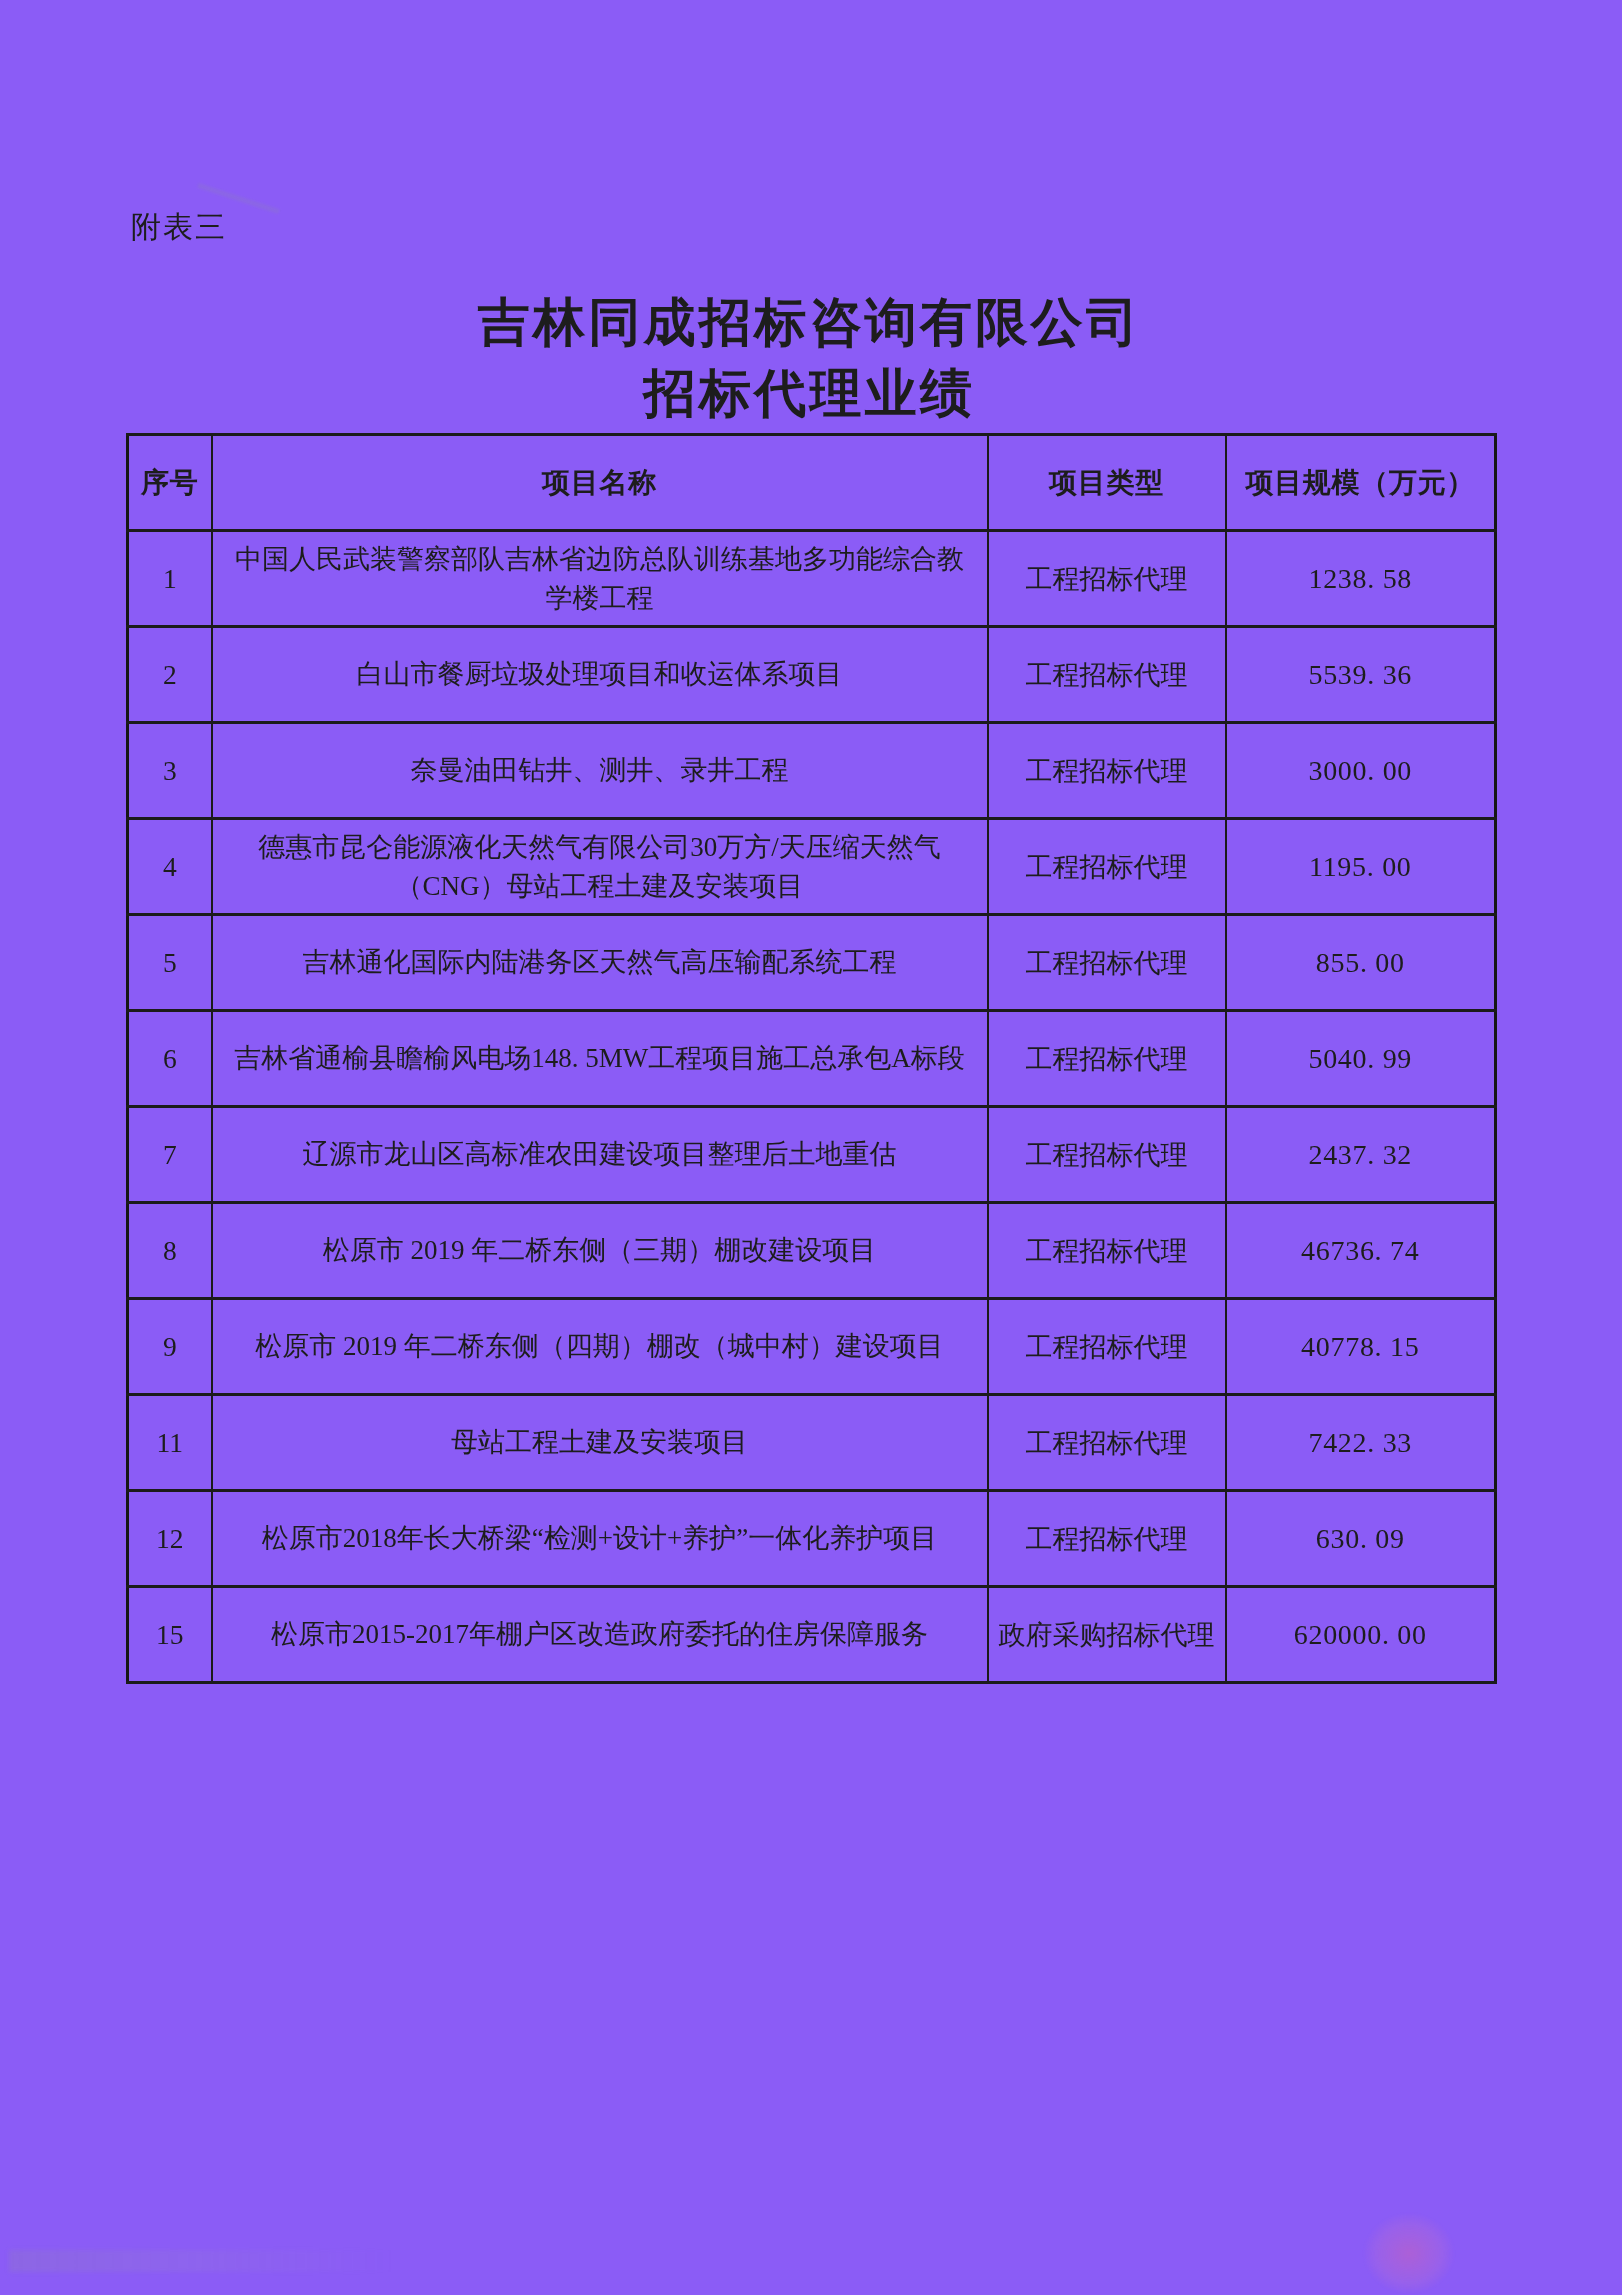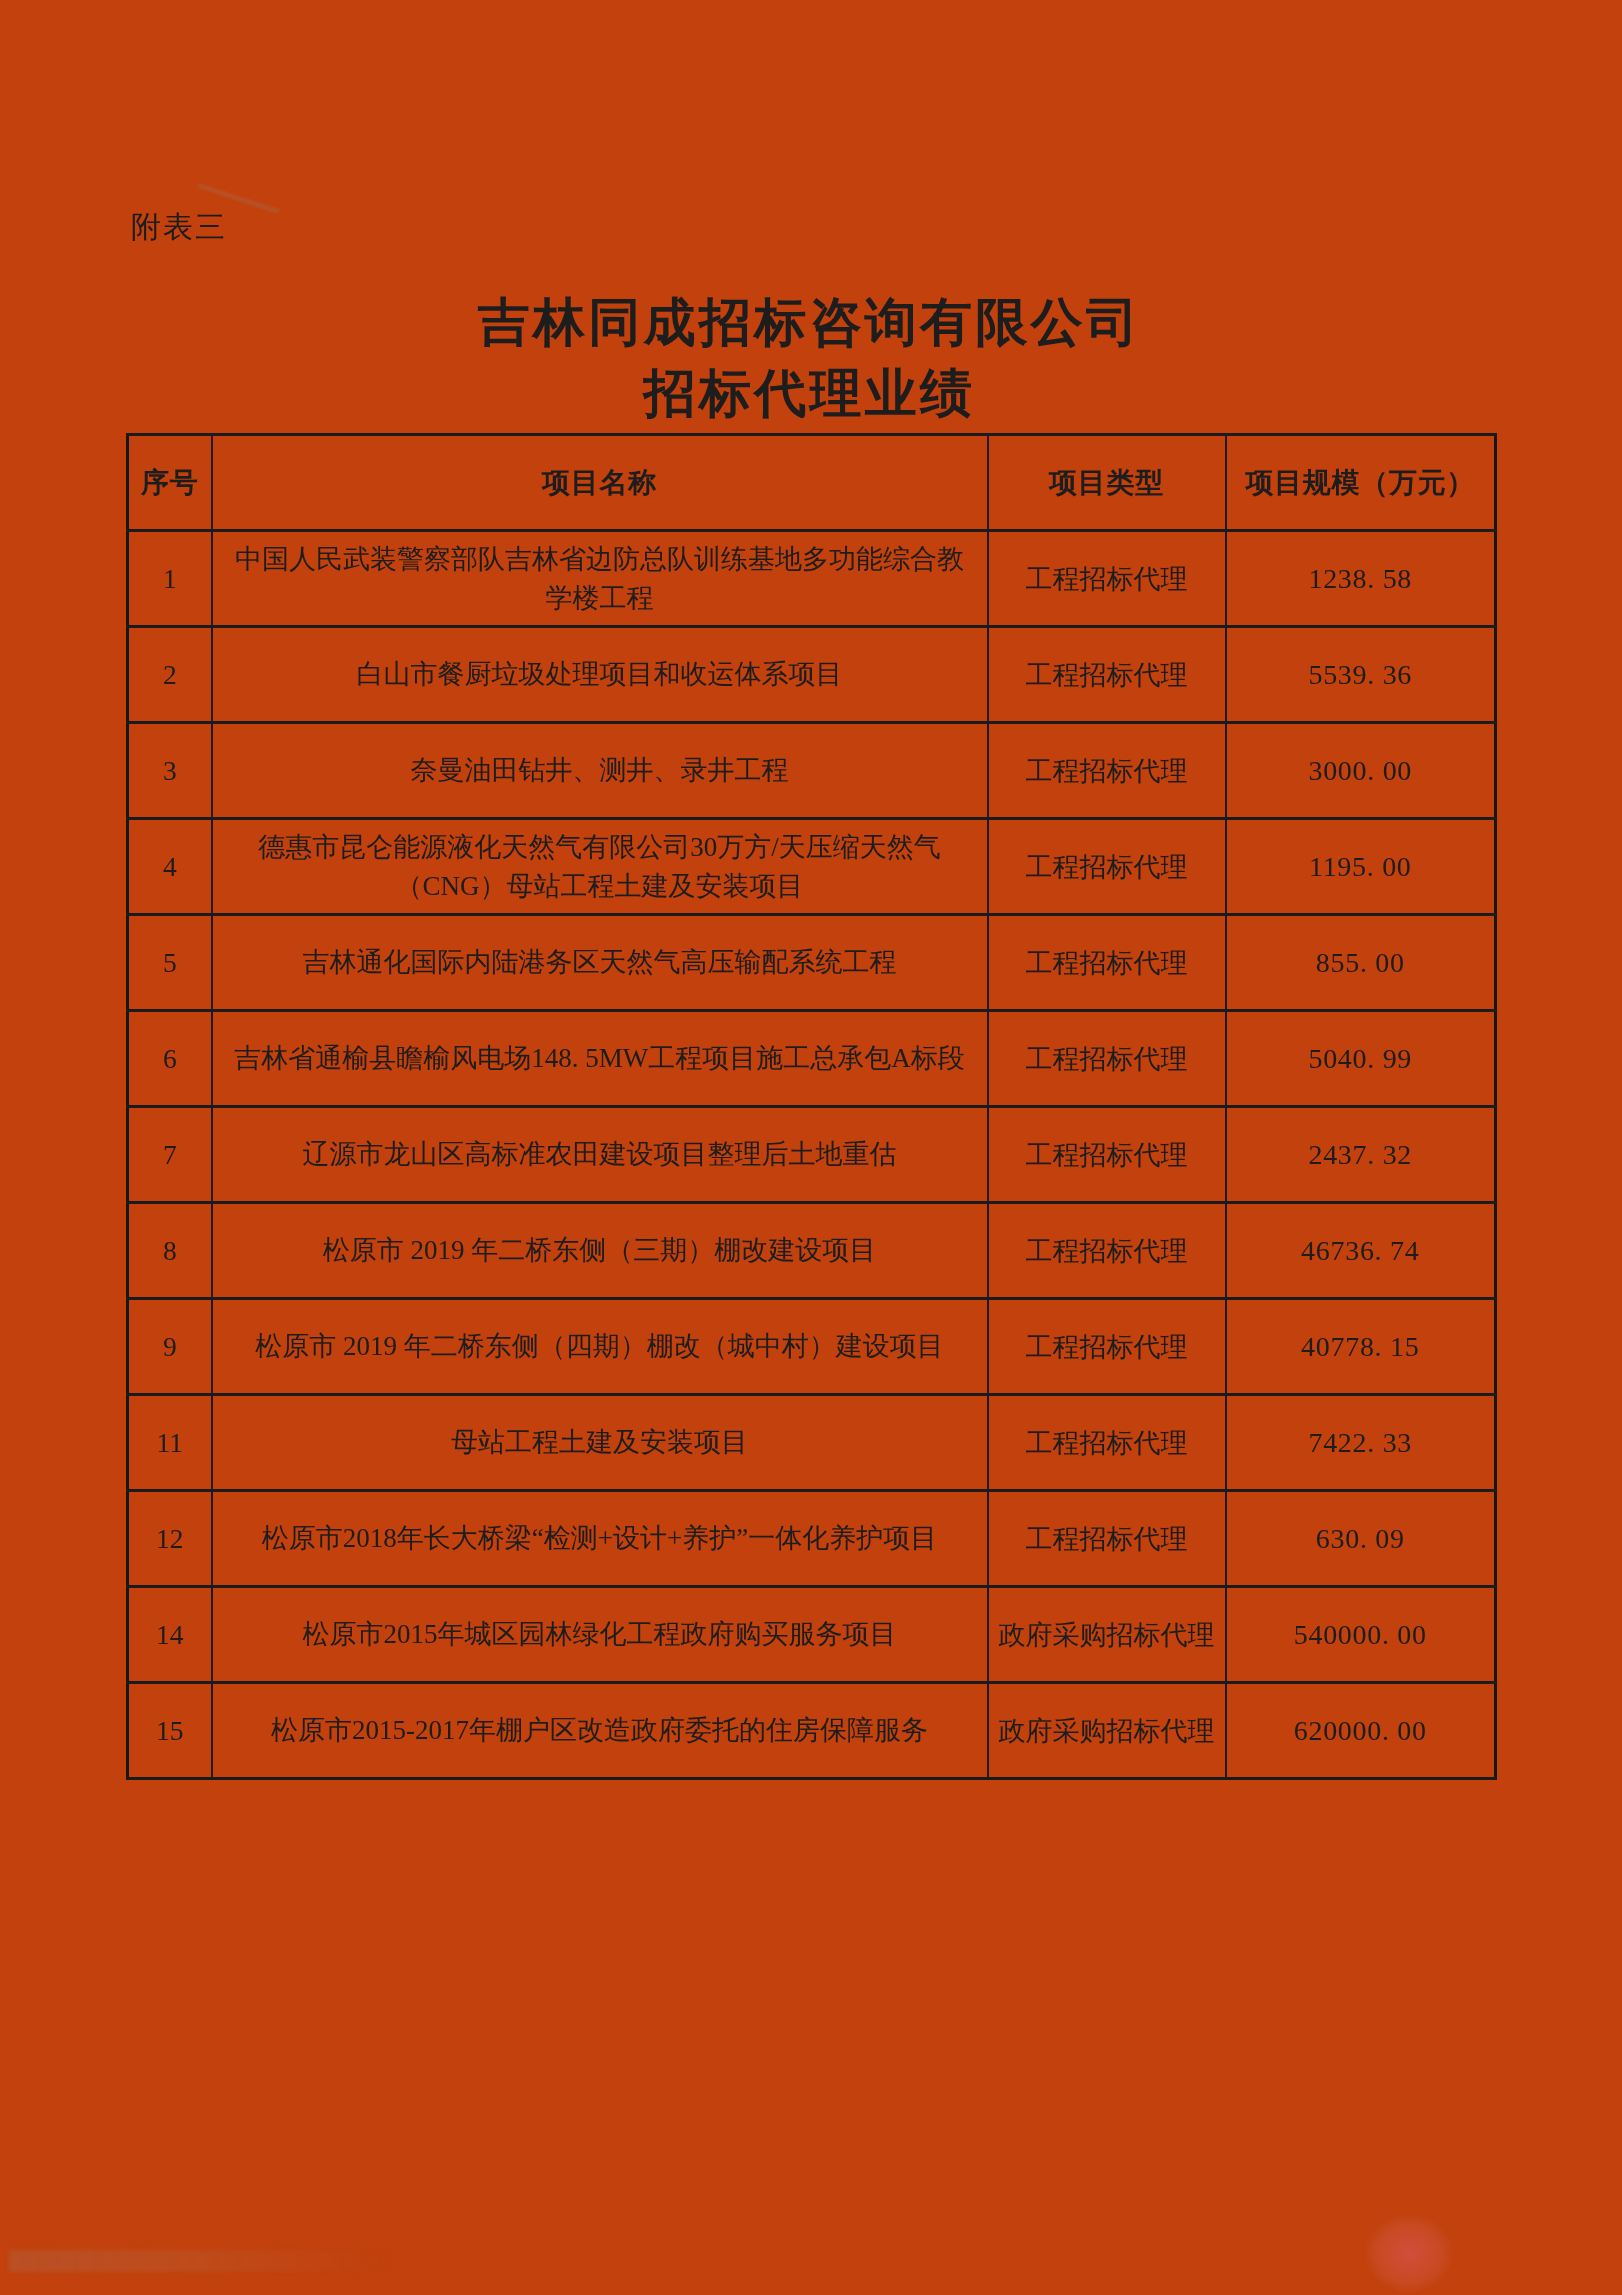--- a/index.html
+++ b/index.html
@@ -3,21 +3,21 @@
 <meta charset="utf-8">
 <style>
   html, body { margin: 0; padding: 0; }
   body { background: #e9e9e9; }
 
   .page {
     position: relative;
     width: 1623px;
     height: 2295px;
     margin: 0 auto;
-    background: #c2410c;
+    background: #8b5cf6;
     overflow: hidden;
     color: #1d1d1d;
     font-family: "Liberation Serif", "DejaVu Serif", serif;
   }
 
   .appendix-label {
     position: absolute;
     left: 131px;
     top: 207px;
     font-size: 30px;
@@ -195,26 +195,20 @@
         <td class="c-type">工程招标代理</td>
         <td class="c-scale">7422. 33</td>
       </tr>
       <tr>
         <td class="c-no">12</td>
         <td class="c-name">松原市2018年长大桥梁“检测+设计+养护”一体化养护项目</td>
         <td class="c-type">工程招标代理</td>
         <td class="c-scale">630. 09</td>
       </tr>
       <tr>
-        <td class="c-no">14</td>
-        <td class="c-name">松原市2015年城区园林绿化工程政府购买服务项目</td>
-        <td class="c-type">政府采购招标代理</td>
-        <td class="c-scale">540000. 00</td>
-      </tr>
-      <tr>
         <td class="c-no">15</td>
         <td class="c-name">松原市2015-2017年棚户区改造政府委托的住房保障服务</td>
         <td class="c-type">政府采购招标代理</td>
         <td class="c-scale">620000. 00</td>
       </tr>
     </tbody>
   </table>
 
   <div class="smudge-gray"></div>
   <div class="smudge-pink"></div>

